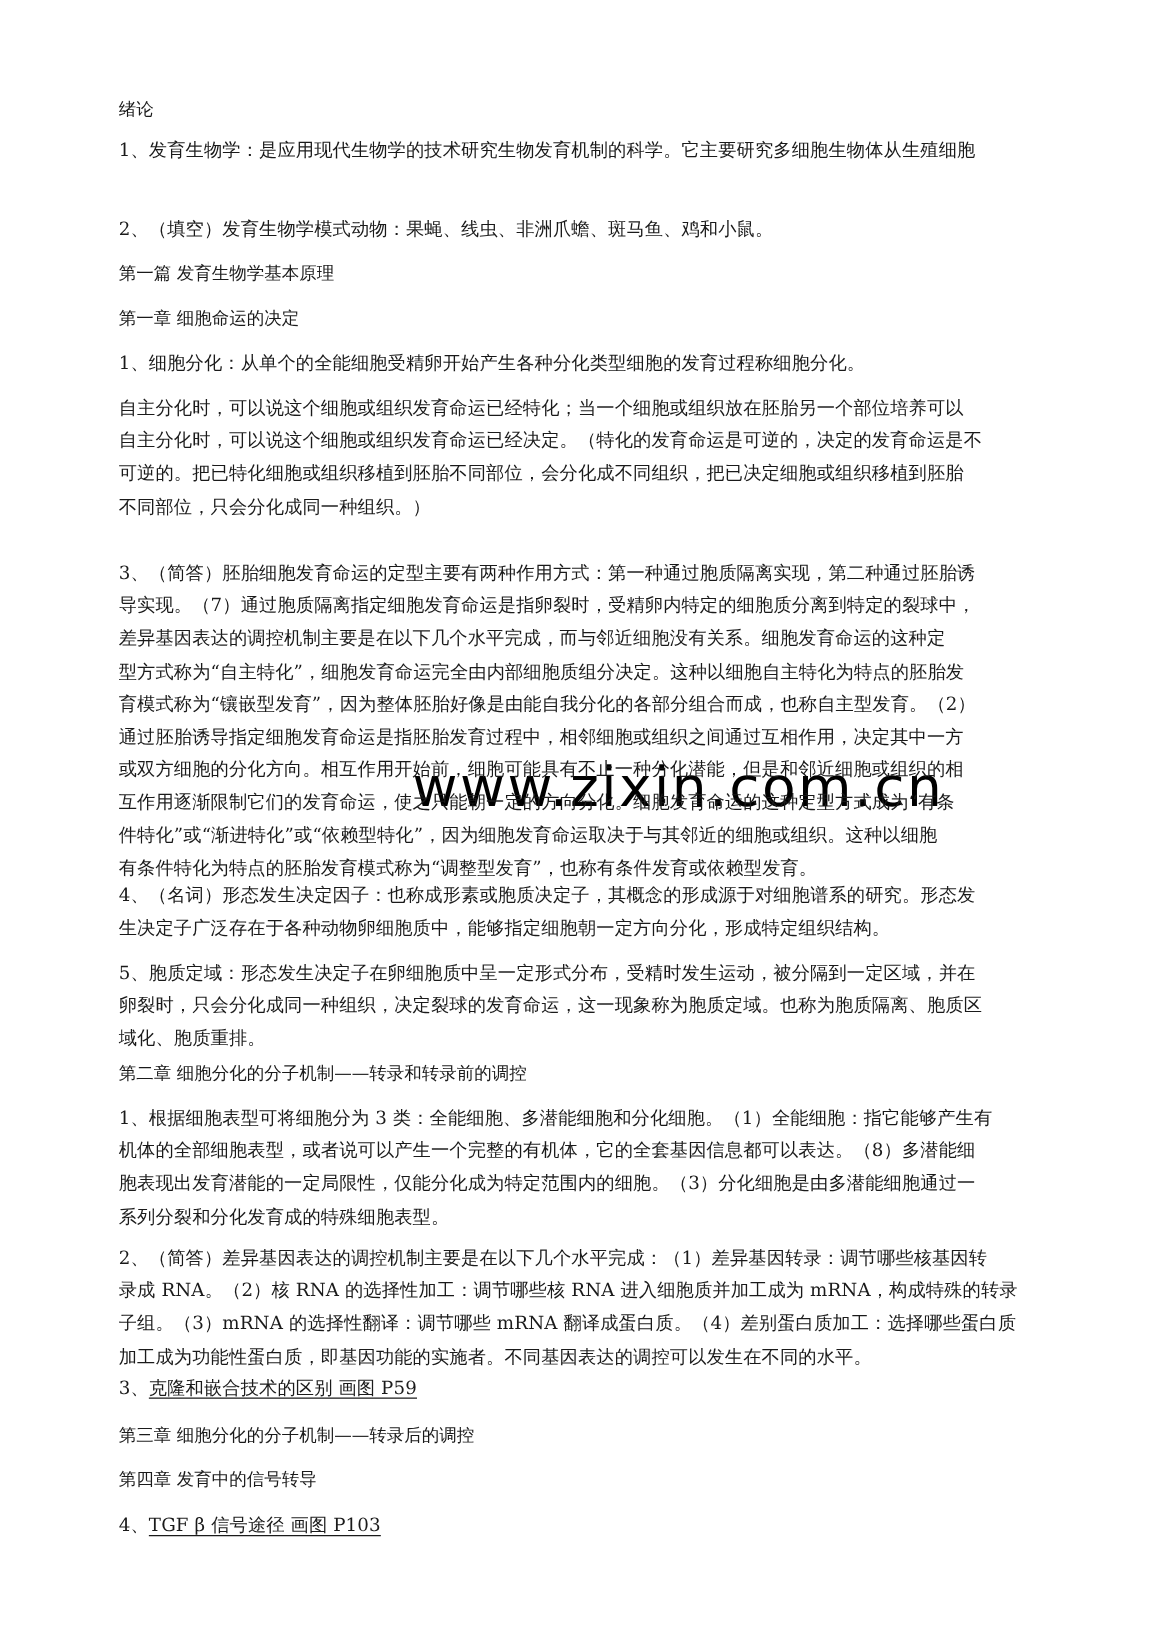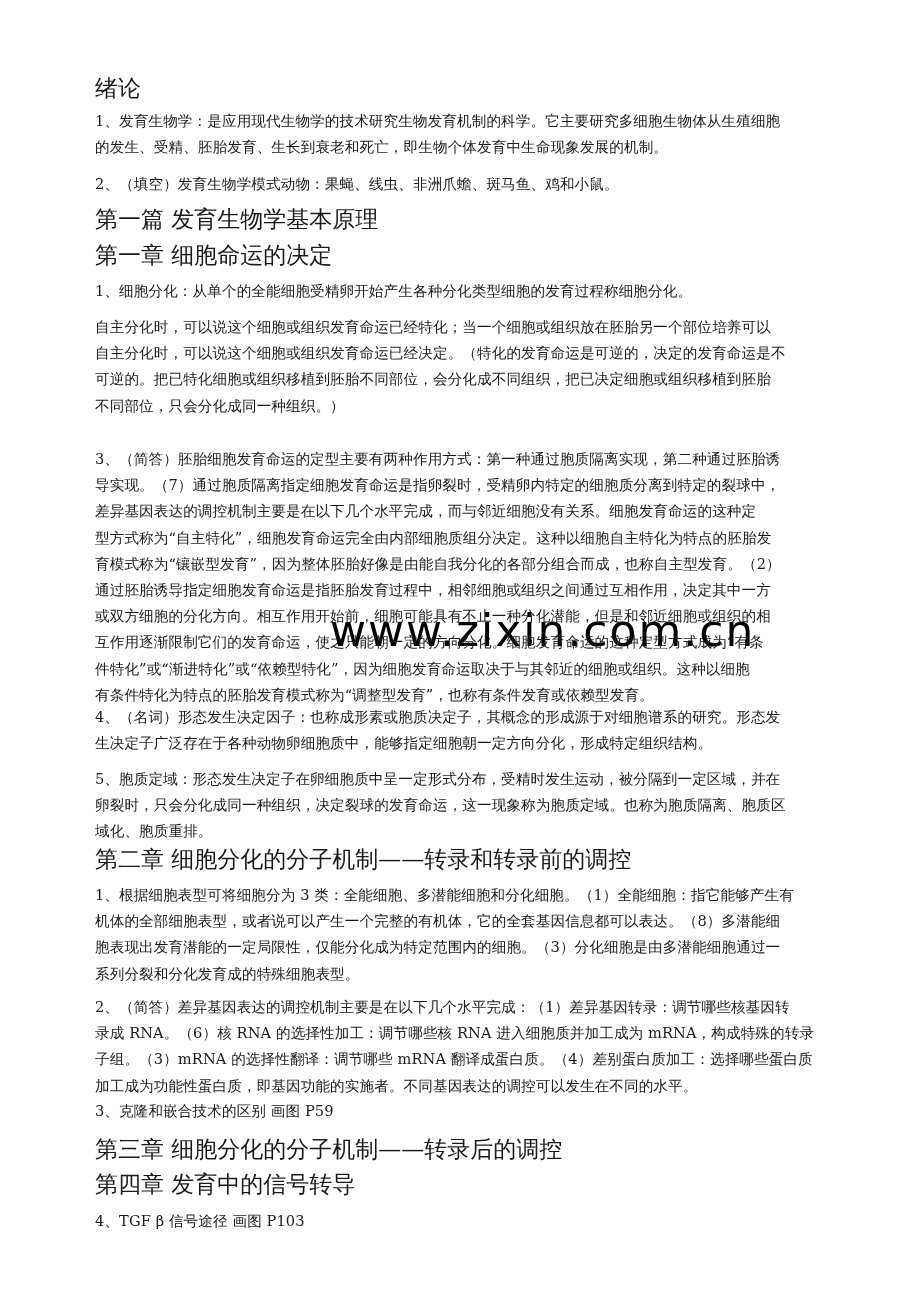--- a/index.html
+++ b/index.html
@@ -2,37 +2,36 @@
 <html><head>
   <meta charset="utf-8">
   <style>
     html, body { margin: 0; padding: 0; background: #ffffff; }
     body { width: 920px; height: 1302px; position: relative; overflow: hidden;
            font-family: "DejaVu Serif", "Liberation Serif", serif; color: #1a1a1a; }
     .page { position: absolute; left: 0; top: 0; width: 920px; height: 1302px; }
     .watermark { position: absolute; left: 330px; top: 605px; font-family: "DejaVu Sans", sans-serif;
                  font-size: 44px; color: #000000; letter-spacing: 2px; pointer-events: none; }
     .blk { position: absolute; left: 95px; width: 760px; }
-    .h { font-size: 23px; line-height: 24px; white-space: nowrap; }
+    .h { font-size: 14px; line-height: 24px; white-space: nowrap; }
     .p { font-size: 14.6px; line-height: 26.2px; white-space: nowrap; letter-spacing: 0.1px; }
     .line { display: block; height: 26.2px; }
-    .u { text-underline-offset: 3px; text-align: center; }
+    .u { text-decoration: underline; text-underline-offset: 3px; text-align: center; }
   </style>
 </head>
 <body>
 
 <div class="page">
 
   <div class="watermark">www.zixin.com.cn</div>
 
   <div class="blk h" style="top:76px">绪论</div>
 
   <div class="blk p" style="top:108px">
     <span class="line">1、发育生物学：是应用现代生物学的技术研究生物发育机制的科学。它主要研究多细胞生物体从生殖细胞</span>
-    <span class="line">的发生、受精、胚胎发育、生长到衰老和死亡，即生物个体发育中生命现象发展的机制。</span>
   </div>
 
   <div class="blk p" style="top:171px">
     <span class="line">2、（填空）发育生物学模式动物：果蝇、线虫、非洲爪蟾、斑马鱼、鸡和小鼠。</span>
   </div>
 
   <div class="blk h" style="top:243px">第一章  细胞命运的决定</div>
 
   <div class="blk h" style="top:207px">第一篇  发育生物学基本原理</div>
 
@@ -75,21 +74,21 @@
 
   <div class="blk p" style="top:882px">
     <span class="line">1、根据细胞表型可将细胞分为 3 类：全能细胞、多潜能细胞和分化细胞。（1）全能细胞：指它能够产生有</span>
     <span class="line">机体的全部细胞表型，或者说可以产生一个完整的有机体，它的全套基因信息都可以表达。（8）多潜能细</span>
     <span class="line">胞表现出发育潜能的一定局限性，仅能分化成为特定范围内的细胞。（3）分化细胞是由多潜能细胞通过一</span>
     <span class="line">系列分裂和分化发育成的特殊细胞表型。</span>
   </div>
 
   <div class="blk p" style="top:994px">
     <span class="line">2、（简答）差异基因表达的调控机制主要是在以下几个水平完成：（1）差异基因转录：调节哪些核基因转</span>
-    <span class="line">录成 RNA。（6）核 RNA 的选择性加工：调节哪些核 RNA 进入细胞质并加工成为 mRNA，构成特殊的转录</span>
+    <span class="line">录成 RNA。（2）核 RNA 的选择性加工：调节哪些核 RNA 进入细胞质并加工成为 mRNA，构成特殊的转录</span>
     <span class="line">子组。（3）mRNA 的选择性翻译：调节哪些 mRNA 翻译成蛋白质。（4）差别蛋白质加工：选择哪些蛋白质</span>
     <span class="line">加工成为功能性蛋白质，即基因功能的实施者。不同基因表达的调控可以发生在不同的水平。</span>
   </div>
 
   <div class="blk p" style="top:1098px">
     <span>3、</span><span class="u">克隆和嵌合技术的区别  画图 P59</span>
   </div>
 
   <div class="blk h" style="top:1137px">第三章  细胞分化的分子机制——转录后的调控</div>
 

